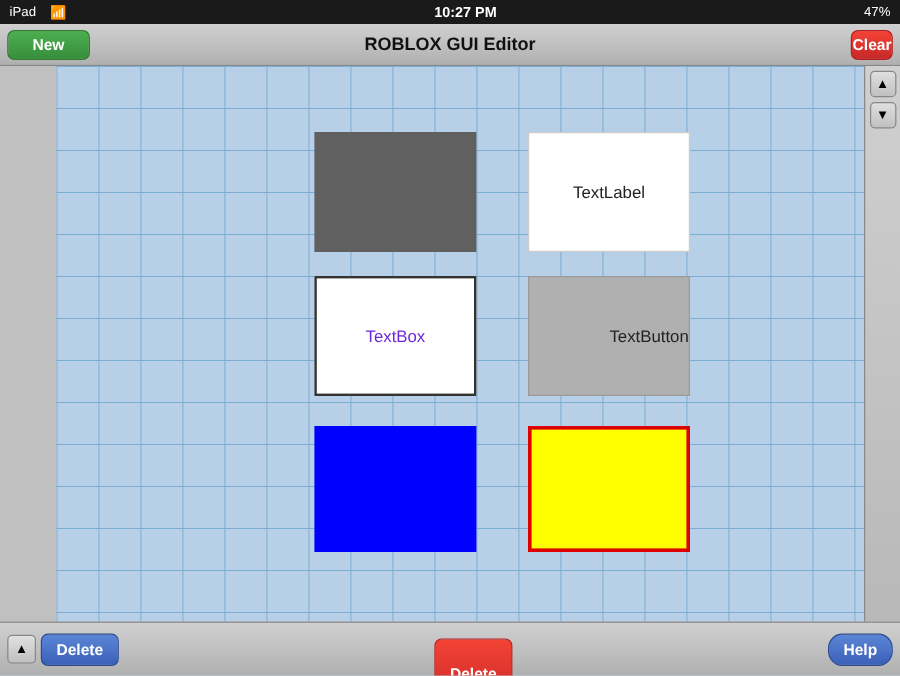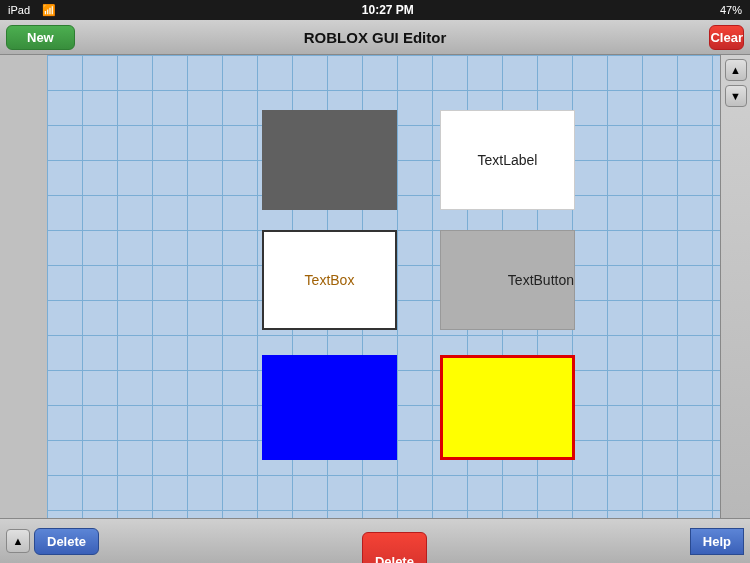--- a/index.html
+++ b/index.html
@@ -137,21 +137,21 @@
       color: #222;
     }
 
     .elem-textbox {
       background: white;
       border: 2px solid #333;
       display: flex;
       align-items: center;
       justify-content: center;
       font-size: 14px;
-      color: #a16207;
+      color: #6d28d9;
     }
 
     .elem-textbutton {
       background: #b0b0b0;
       border: 1px solid #999;
       display: flex;
       align-items: center;
       justify-content: flex-end;
       font-size: 14px;
       color: #222;
@@ -202,21 +202,21 @@
       font-size: 13px;
       font-weight: bold;
       cursor: pointer;
       margin-top: 40px;
     }
 
     .btn-help {
       background: linear-gradient(to bottom, #5c85d6, #3a60b8);
       color: white;
       border: 1px solid #2a4a90;
-      border-radius: 0;
+      border-radius: 12px;
       padding: 5px 12px;
       font-size: 13px;
       font-weight: bold;
       cursor: pointer;
     }
 
     
     #bottom-left-arrows {
       display: flex;
       gap: 4px;

